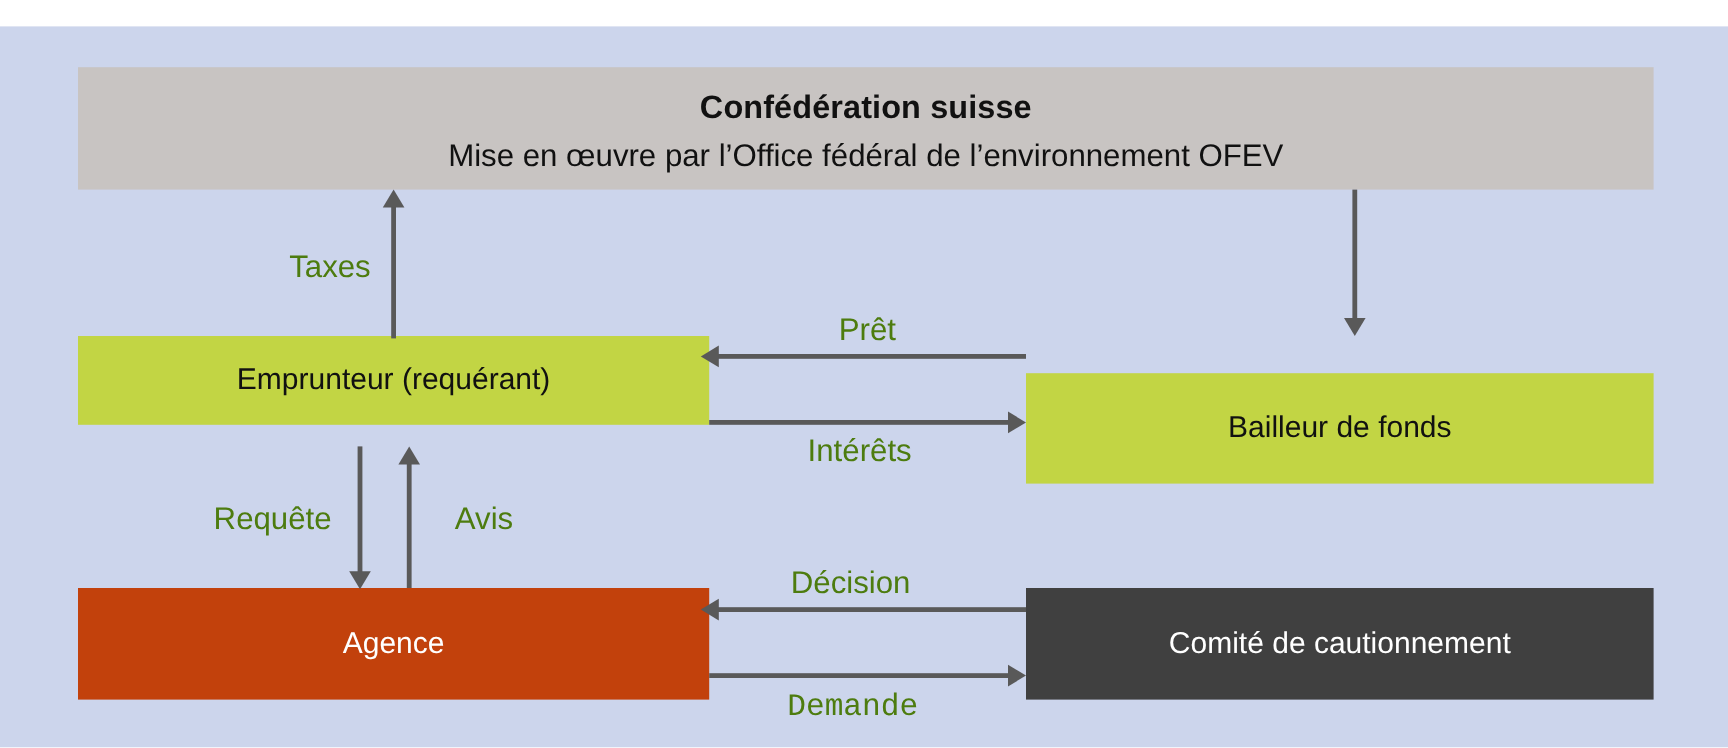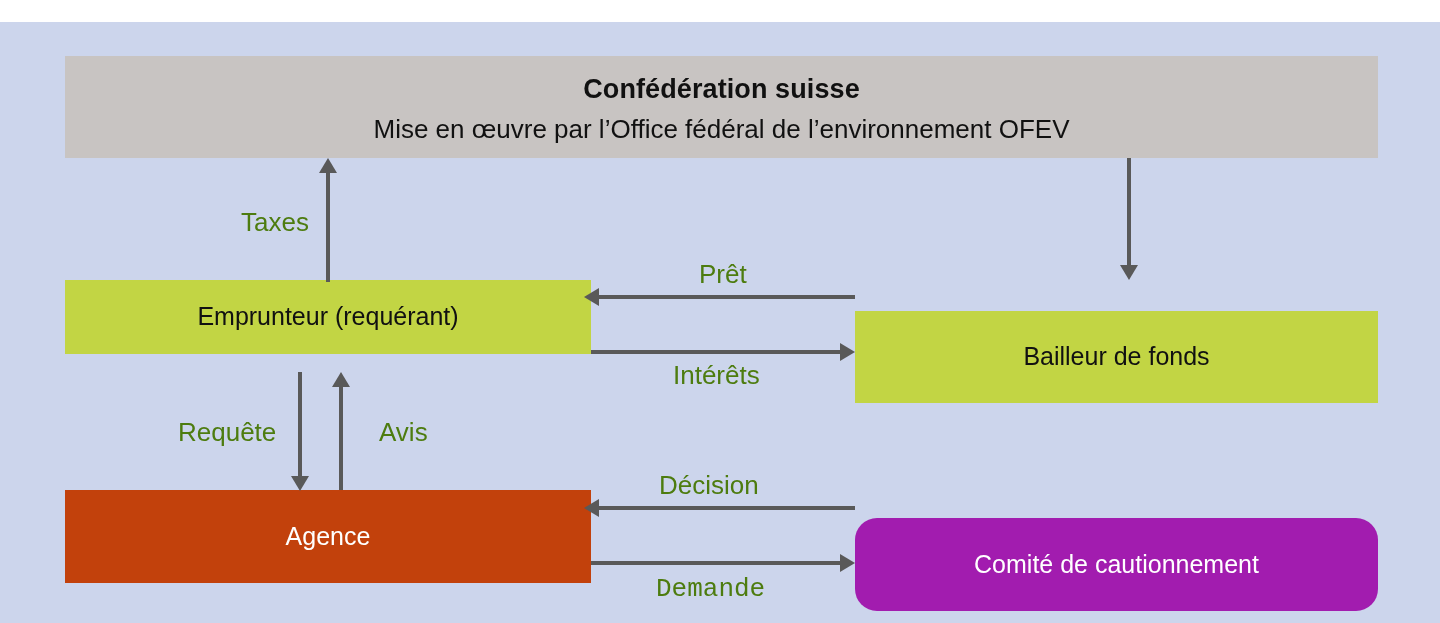--- a/index.html
+++ b/index.html
@@ -76,26 +76,25 @@
   .node-agence {
     left: 65px;
     top: 490px;
     width: 526px;
     height: 93px;
     background: #c2410c;
     color: #ffffff;
   }
   .node-comite {
     left: 855px;
-    top: 518px;
+    top: 490px;
     width: 523px;
     height: 93px;
-    background: #a21caf;
+    background: #404040;
     color: #ffffff;
-    border-radius: 22px;
   }
 
   
   .arrow-line {
     position: absolute;
     background: #595959;
   }
   .v-line { width: 4px; }
   .h-line { height: 4px; }
 

